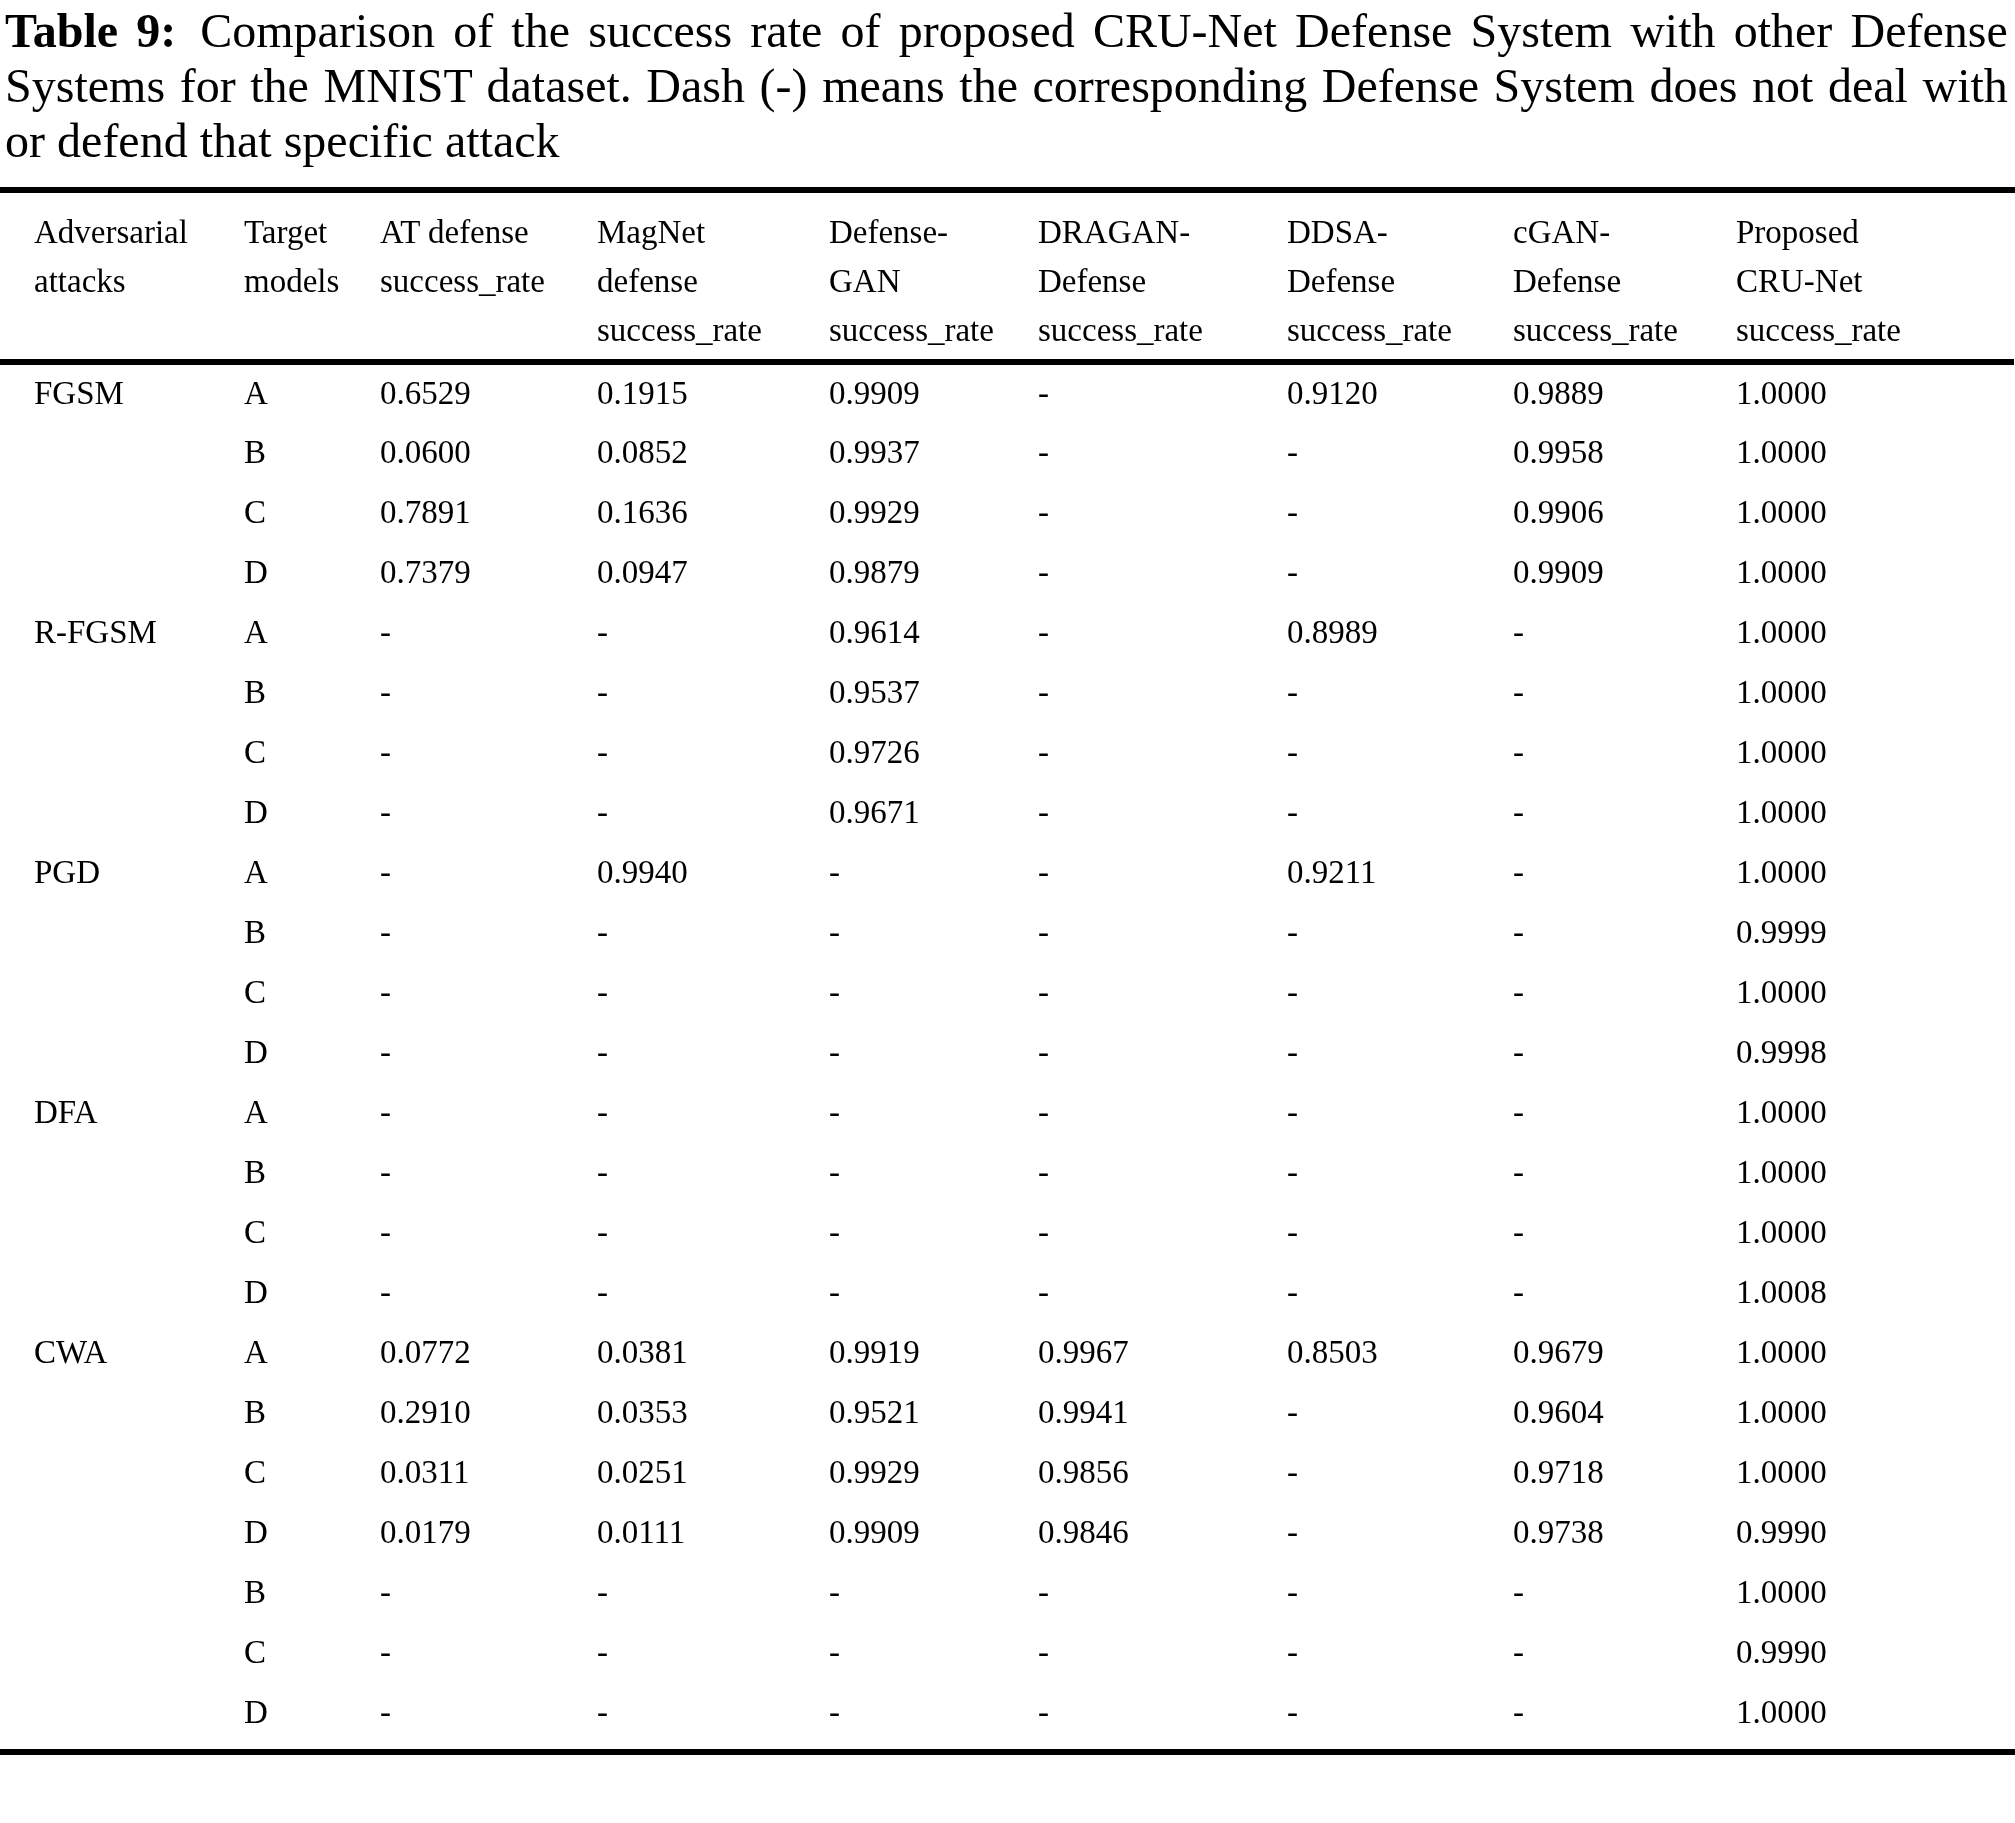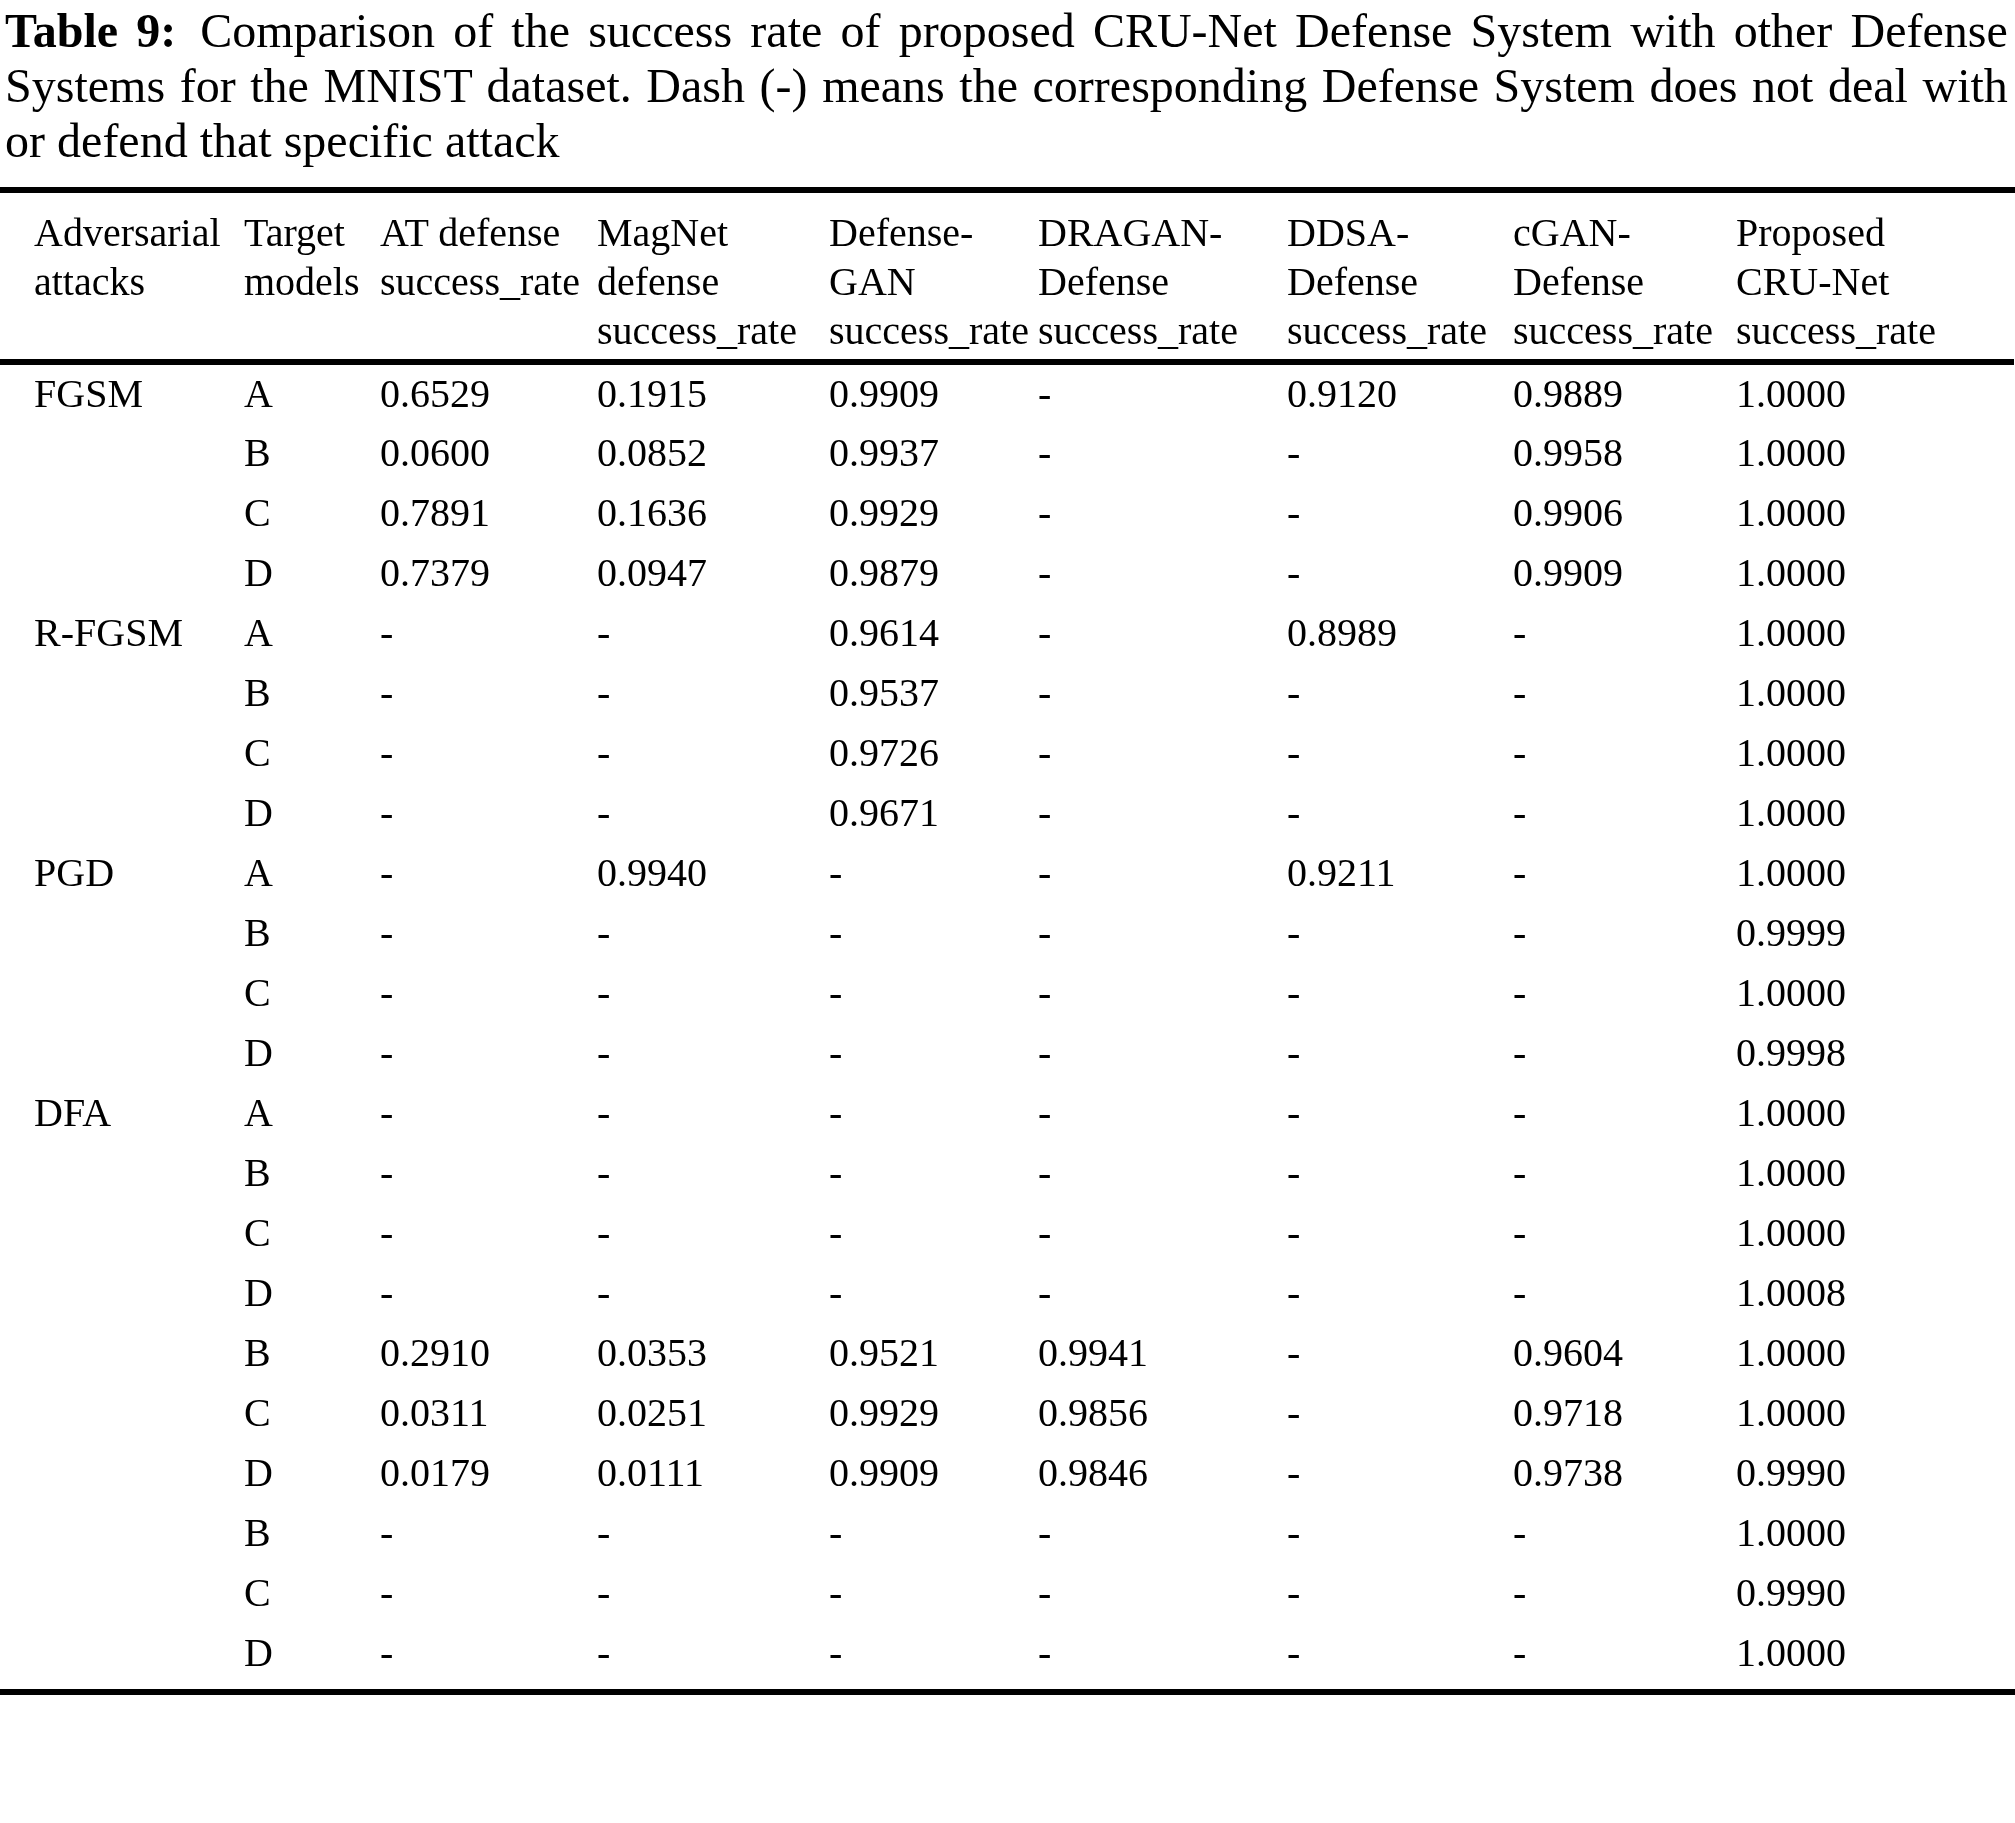--- a/index.html
+++ b/index.html
@@ -22,21 +22,21 @@
   .tablewrap {
     margin-top: 18.5px;
     border-top: 6.2px solid #000000;
     border-bottom: 6.7px solid #000000;
     padding-bottom: 7.2px;
   }
   table.results {
     border-collapse: collapse;
     table-layout: fixed;
     width: 1752px;
-    font-size: 40px;
+    font-size: 33px;
   }
   col.c0 { width: 244px; }
   col.c1 { width: 136px; }
   col.c2 { width: 217px; }
   col.c3 { width: 232px; }
   col.c4 { width: 209px; }
   col.c5 { width: 249px; }
   col.c6 { width: 226px; }
   col.c7 { width: 223px; }
   col.c8 { width: 278px; }
@@ -294,20 +294,31 @@
           <td>D</td>
           <td>-</td>
           <td>-</td>
           <td>-</td>
           <td>-</td>
           <td>-</td>
           <td>-</td>
           <td>1.0008</td>
         </tr>
         <tr>
+          <td class="first">CWA</td>
+          <td>A</td>
+          <td>0.0772</td>
+          <td>0.0381</td>
+          <td>0.9919</td>
+          <td>0.9967</td>
+          <td>0.8503</td>
+          <td>0.9679</td>
+          <td>1.0000</td>
+        </tr>
+        <tr>
           <td class="first"></td>
           <td>B</td>
           <td>0.2910</td>
           <td>0.0353</td>
           <td>0.9521</td>
           <td>0.9941</td>
           <td>-</td>
           <td>0.9604</td>
           <td>1.0000</td>
         </tr>

